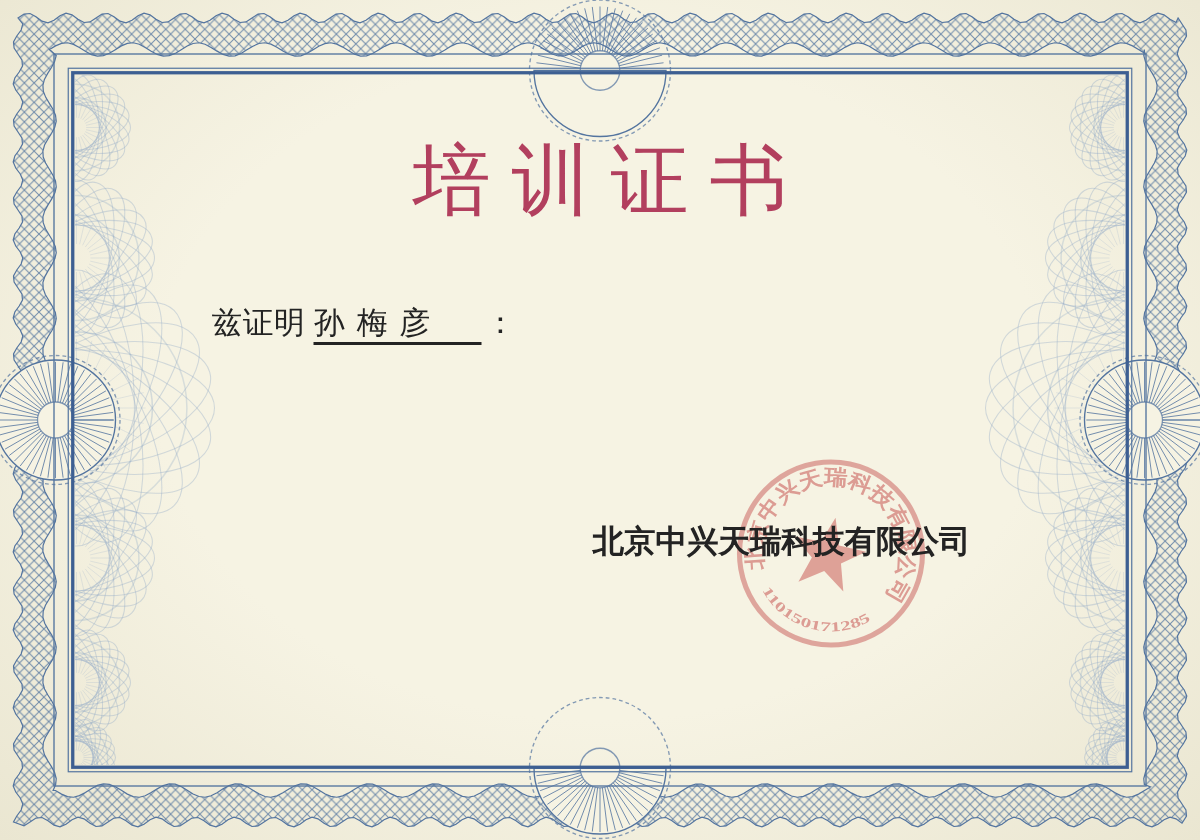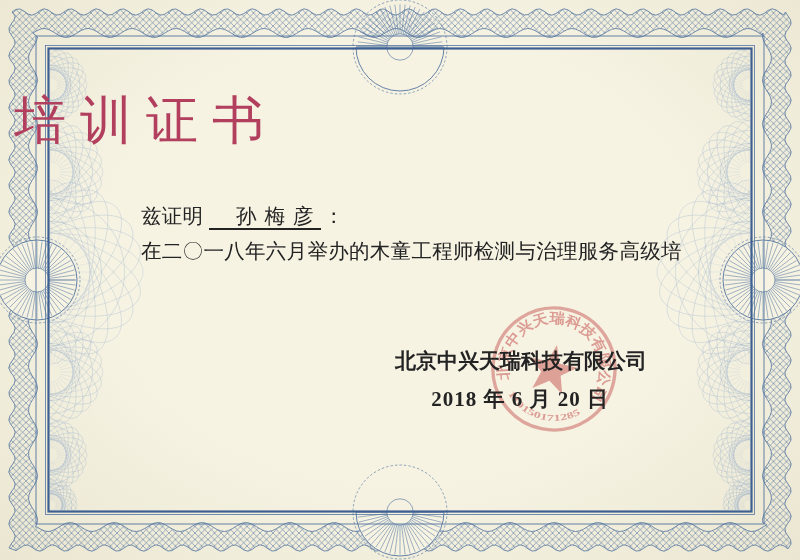--- a/index.html
+++ b/index.html
@@ -6,27 +6,27 @@
   .stage{
     position:relative;width:800px;height:560px;overflow:hidden;
     background:radial-gradient(ellipse at 50% 46%, var(--paper) 52%, var(--paper-edge) 100%);
     font-family:"Liberation Serif","DejaVu Serif",serif;
   }
   svg.deco{position:absolute;left:0;top:0;z-index:1;}
   .content{position:absolute;left:0;top:0;width:800px;height:560px;z-index:2;}
 
   .title{
     position:absolute;top:86px;left:0;width:100%;box-sizing:border-box;
-    text-align:left;font-size:52px;font-weight:500;
+    text-align:center;font-size:52px;font-weight:500;
     letter-spacing:14px;padding-left:14px;color:var(--title-red);
   }
   .bodytext{position:absolute;left:141px;top:199px;width:540px;color:var(--ink);font-size:20.5px;font-weight:500;}
   .line{height:35px;line-height:35px;letter-spacing:.3px;white-space:nowrap;}
   .uline{
-    display:inline-block;min-width:112px;text-align:right;
+    display:inline-block;min-width:112px;text-align:left;
     border-bottom:2px solid var(--ink);margin:0 2px 0 6px;letter-spacing:8px;line-height:24px;
   }
   .sig{
     position:absolute;left:395px;top:342px;width:250px;text-align:center;
     color:var(--ink);font-weight:700;font-size:21px;
   }
   .sig div{height:38px;line-height:38px;white-space:nowrap;}
   .sig .date{letter-spacing:1px;}
 
   
@@ -782,21 +782,19 @@
     </g>
   </svg>
 
   <div class="content">
     <div class="title">培训证书</div>
 
     <div class="bodytext">
       <div class="line">
         <span>兹证明</span><span class="uline"><span>孙梅彦</span></span><span>：</span>
       </div>
-      <div class="line">在二〇一八年六月举办的木童工程师检测与治理服务高级培</div>
     </div>
 
     <div class="sig">
       <div class="issuer">北京中兴天瑞科技有限公司</div>
-      <div class="date">2018 年 6 月 20 日</div>
     </div>
   </div>
 </div>
 
 </body></html>

